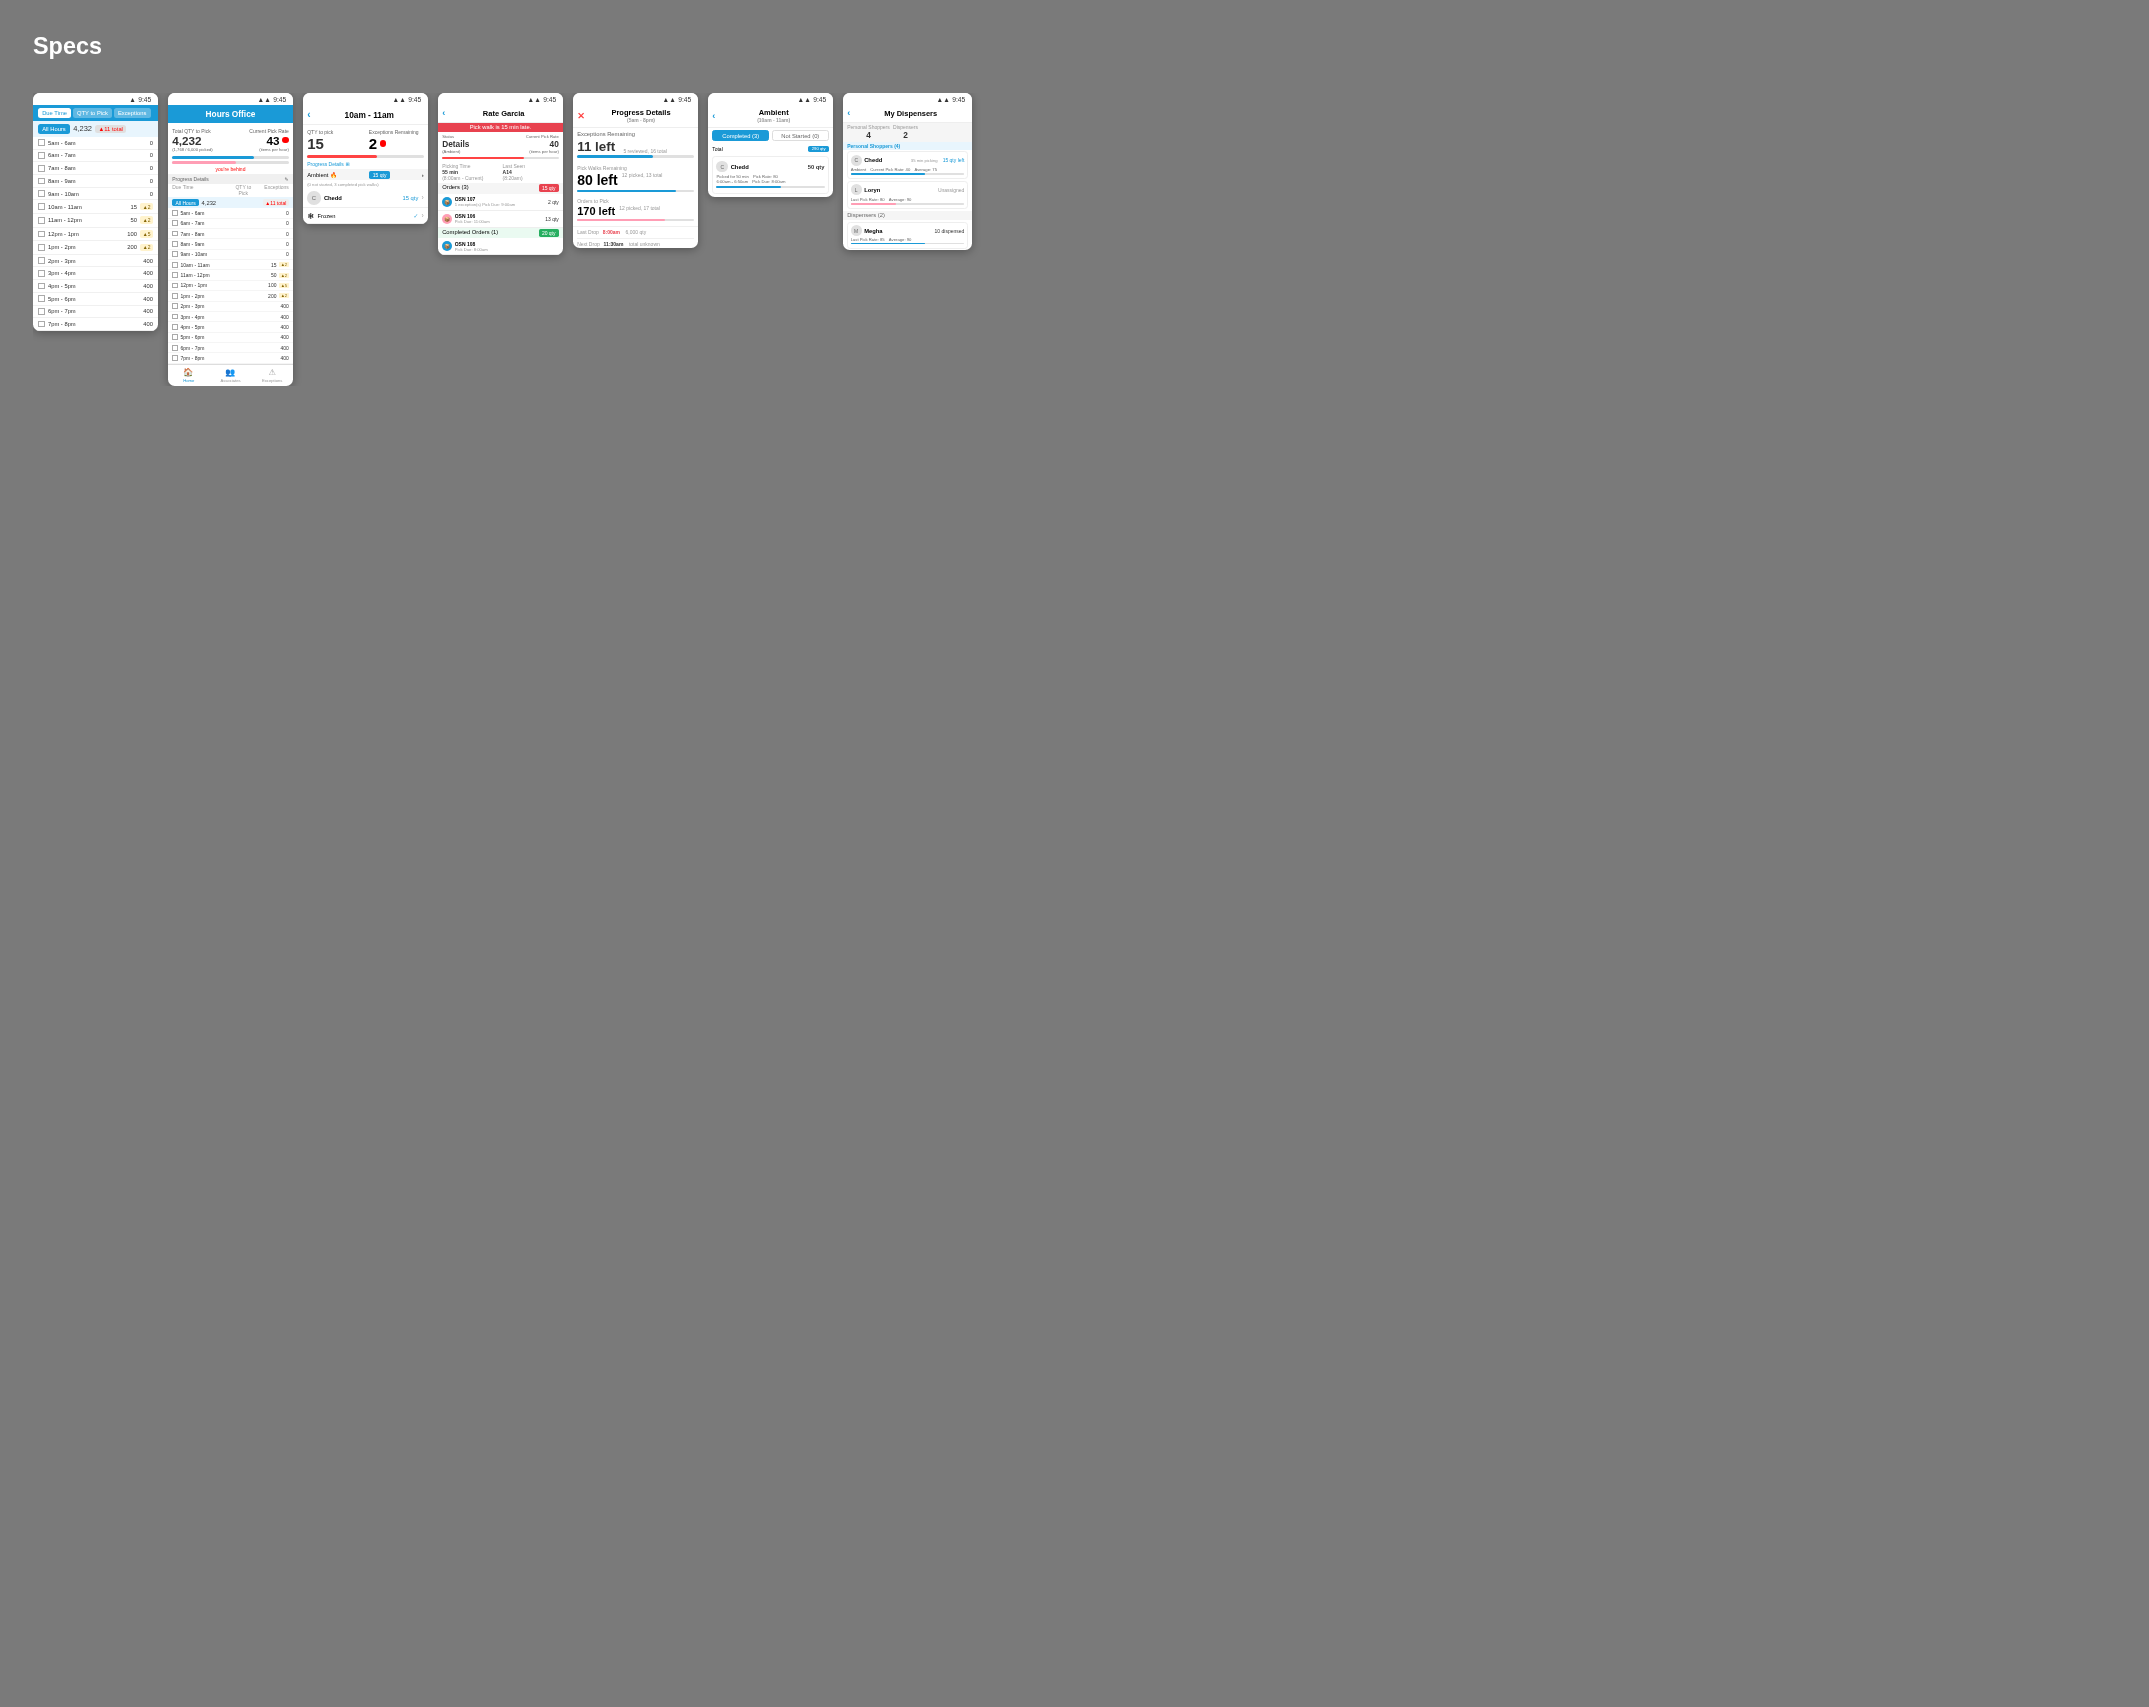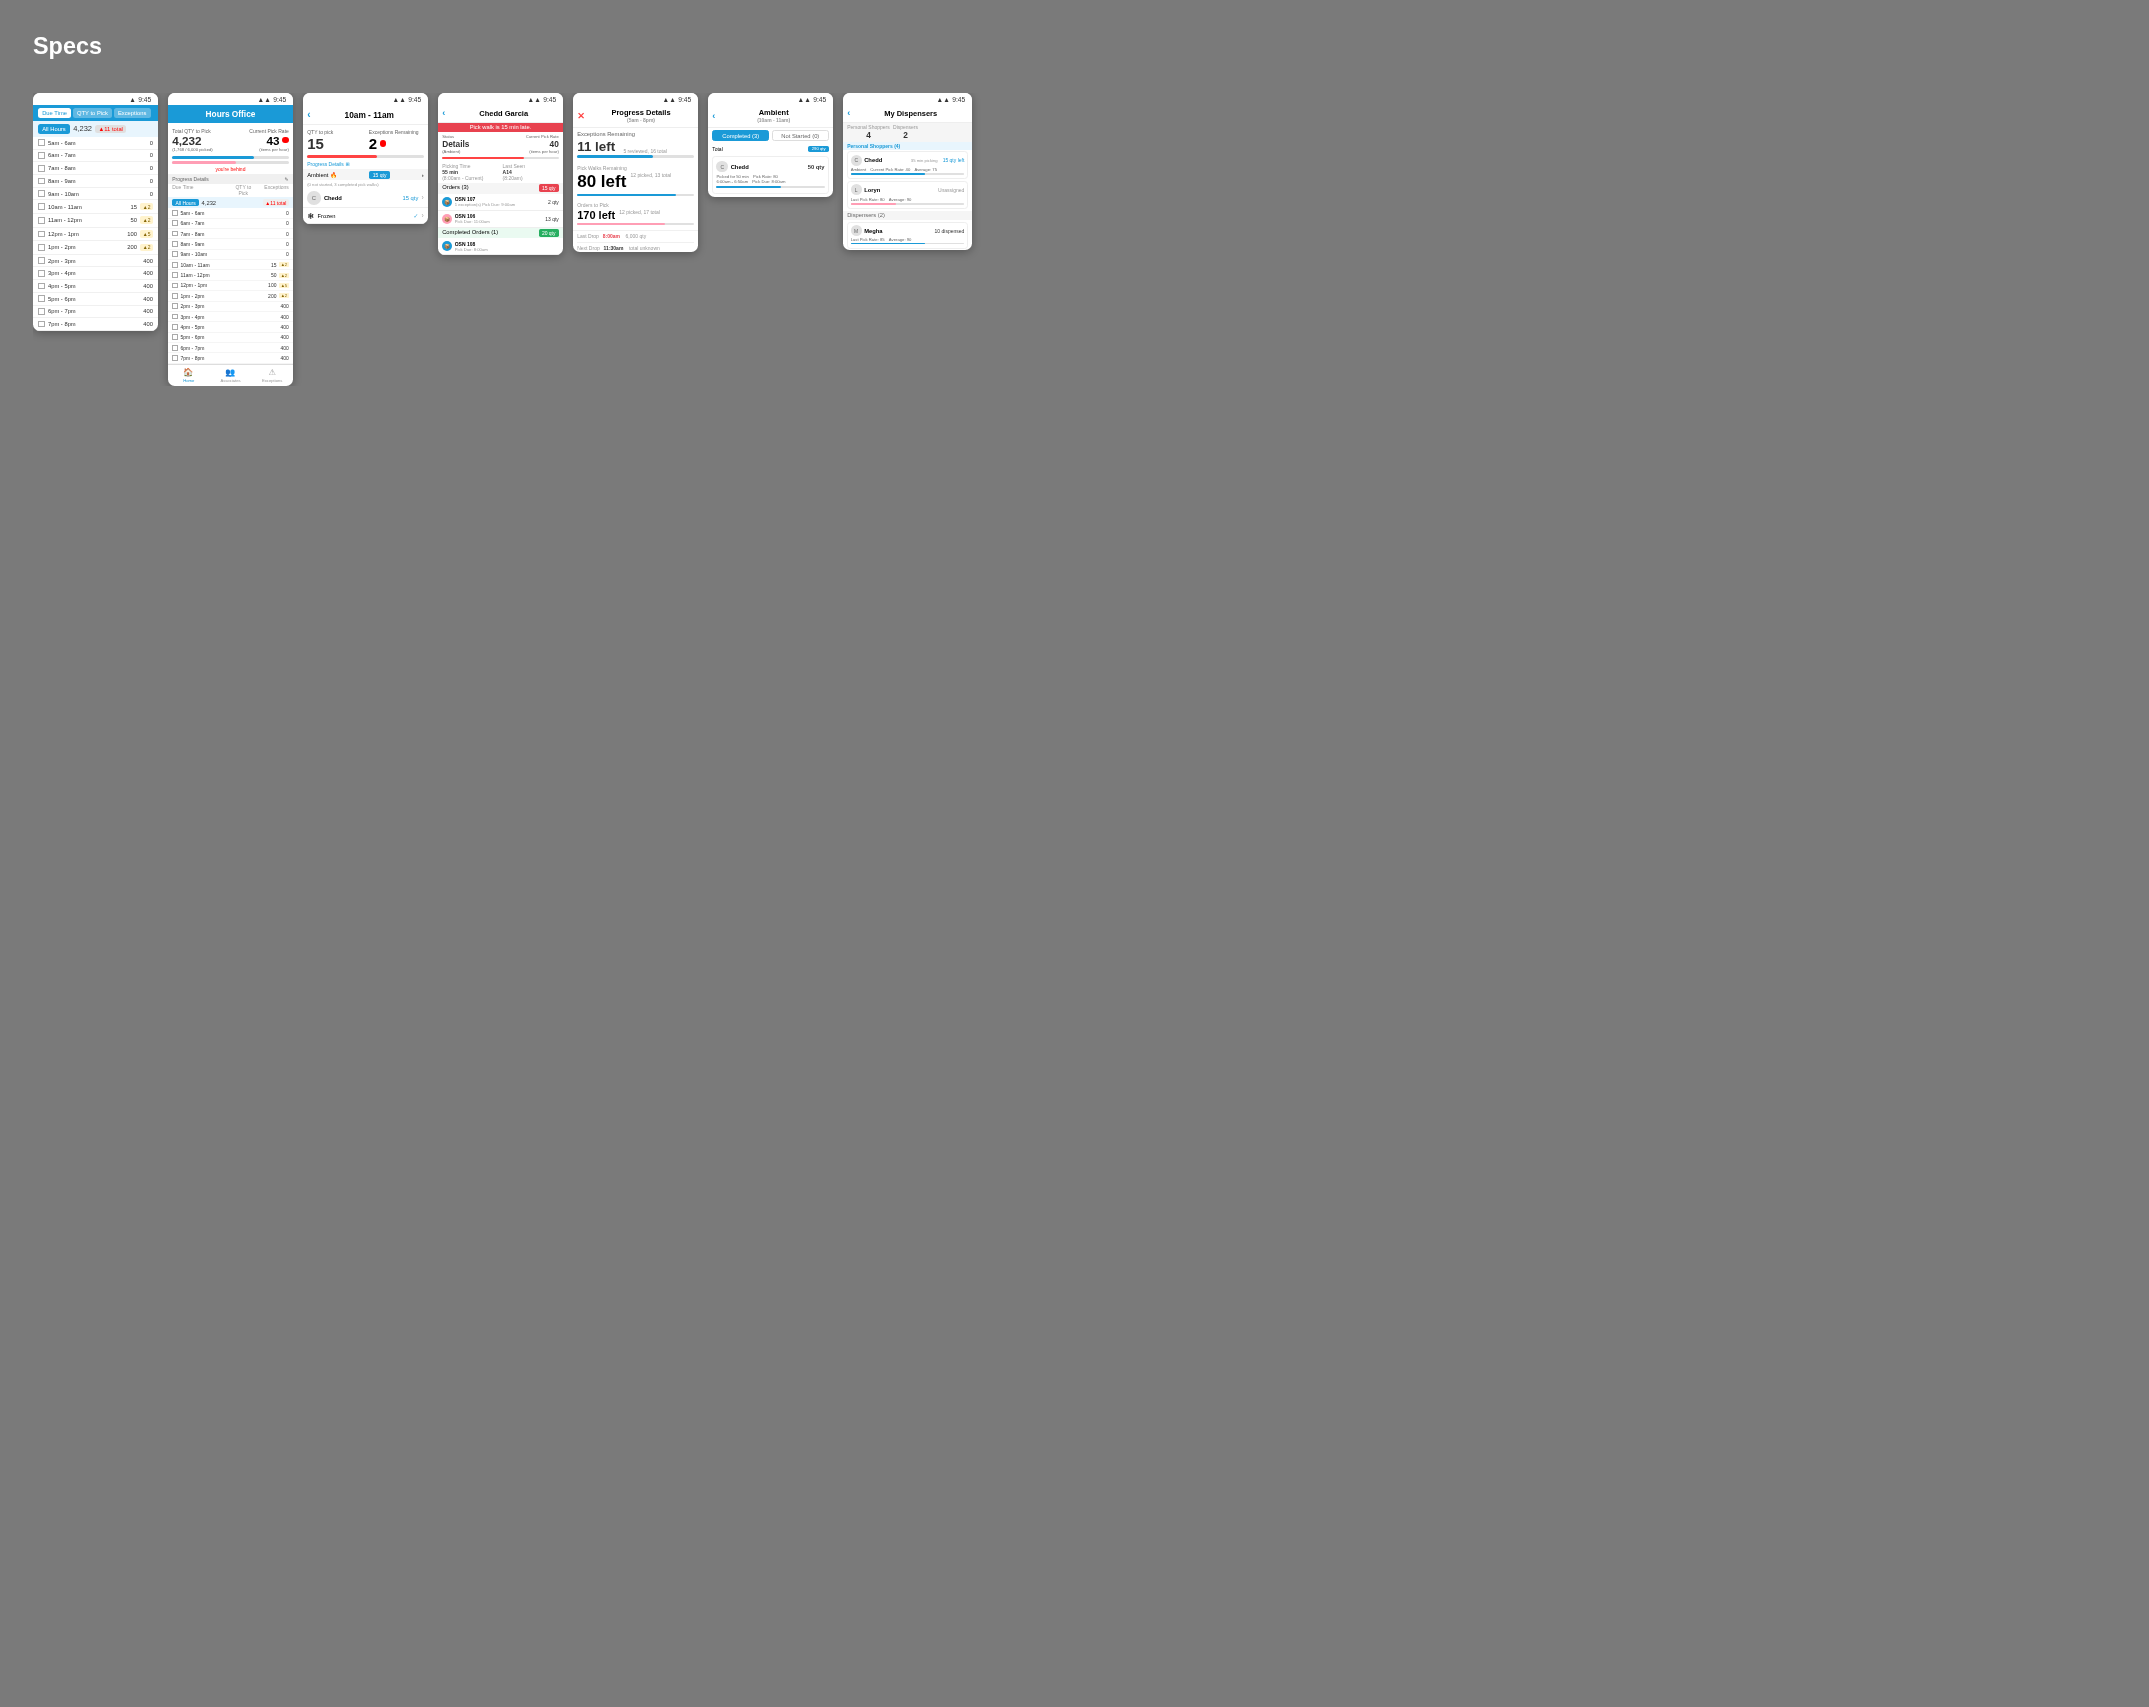--- a/index.html
+++ b/index.html
@@ -882,21 +882,21 @@
 
   <div class="phone-screen screen4">
     <div class="status-bar">
       <div class="status-bar-icons">
         <span>▲▲</span>
         <span>9:45</span>
       </div>
     </div>
     <div class="s4-header">
       <span class="s4-back">‹</span>
-      <span class="s4-title">Chedd Garcia</span>
+      <span class="s4-title">Rate Garcia</span>
     </div>
     <div class="s4-alert-bar">Pick walk is 15 min late.</div>
     <div class="s4-stats-row">
       <div class="s4-stat">
         <div class="s4-stat-label">Status</div>
         <div class="s4-stat-val">Details</div>
         <div class="s4-stat-sub">(Ambient)</div>
       </div>
       <div class="s4-stat" style="text-align:right;">
         <div class="s4-stat-label">Current Pick Rate</div>
@@ -974,21 +974,21 @@
       </div>
       <div class="s5-prog-bar">
         <div class="s5-prog-fill"></div>
       </div>
     </div>
     <div class="s5-walks-section">
       <div class="s5-info-row">
         <div class="s5-info-label">Pick Walks Remaining</div>
       </div>
       <div class="s5-info-row">
-        <div style="font-size:17px;font-weight:bold;">80 left</div>
+        <div style="font-size:14px;font-weight:bold;">80 left</div>
         <div class="s5-exc-sub">12 picked, 13 total</div>
       </div>
       <div class="s5-prog-bar">
         <div style="height:100%;background:#1a9ad7;border-radius:1.7px;width:85%;"></div>
       </div>
     </div>
     <div style="padding: 1.7px 4.2px;">
       <div class="s5-info-row">
         <div class="s5-info-label">Orders to Pick</div>
       </div>

